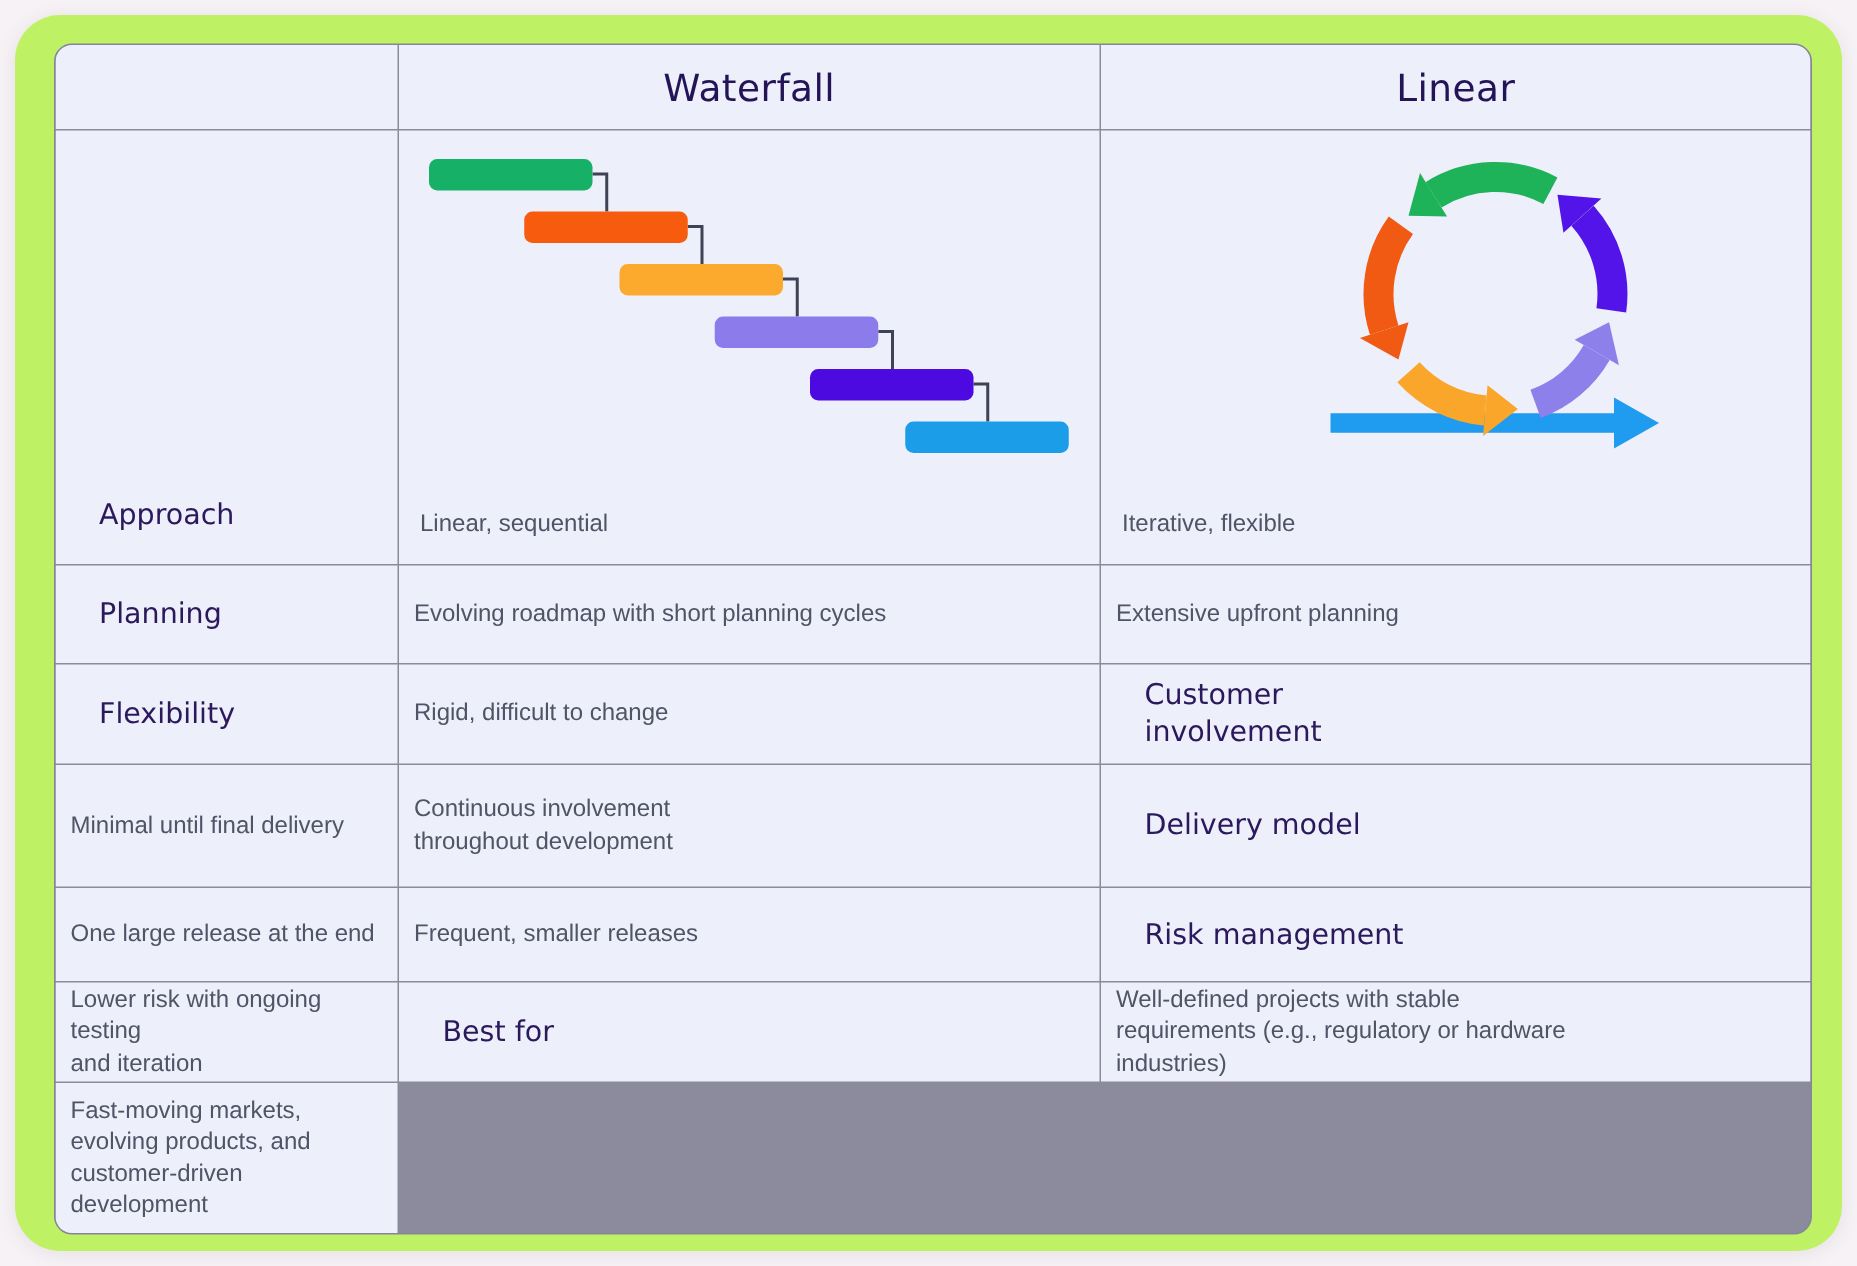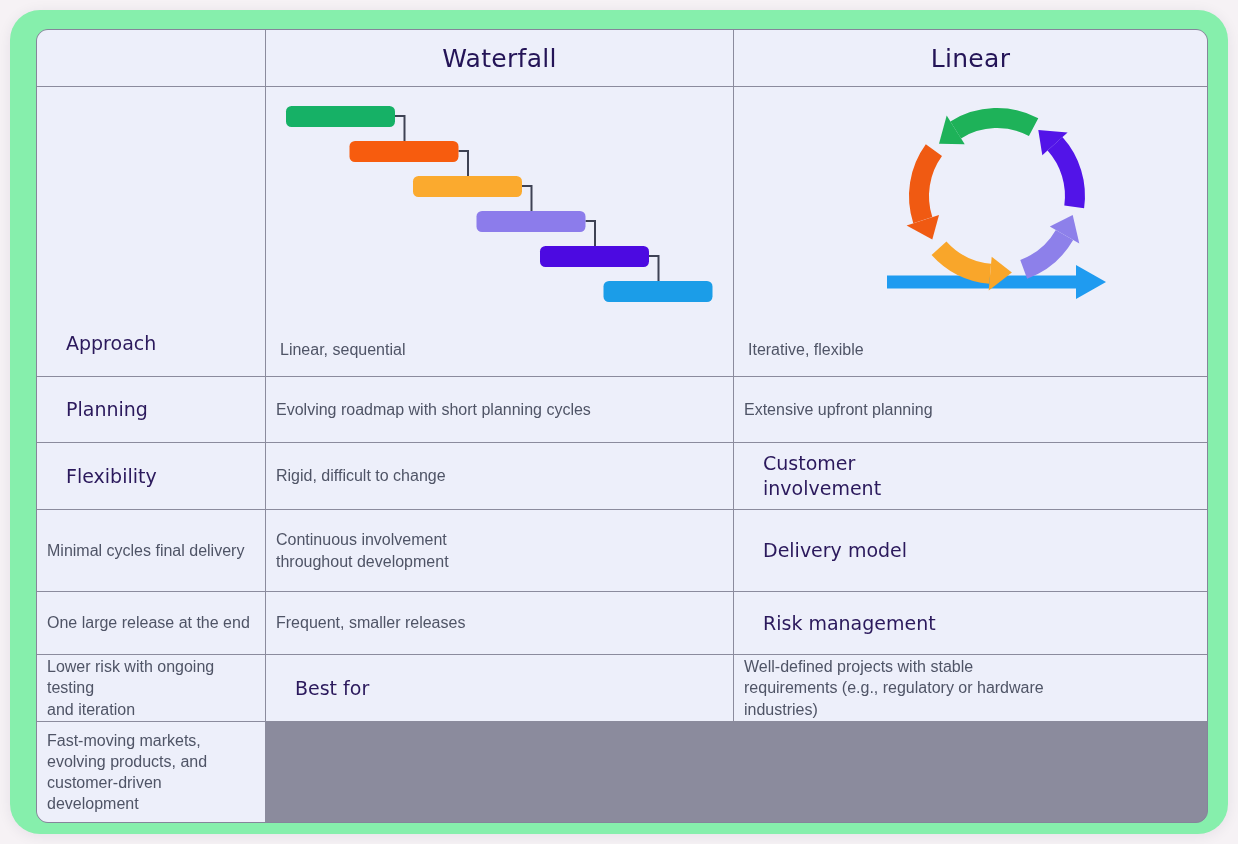--- a/index.html
+++ b/index.html
@@ -9,21 +9,21 @@
     height: 844px;
     background: #f6f2f5;
     font-family: "Liberation Sans", sans-serif;
     overflow: hidden;
   }
   .stage { position: relative; width: 1238px; height: 844px; }
   .card {
     position: absolute;
     left: 10px; top: 10px;
     width: 1218px; height: 824px;
-    background: #86efac;
+    background: #bef264;
     border-radius: 30px;
     box-shadow: 0 2px 14px rgba(40, 30, 60, 0.08);
     box-sizing: border-box;
     text-decoration: underline;
   }
   .table-wrap {
     position: absolute;
     left: 26px; top: 19px;
     width: 1170px; height: 792px;
     display: grid;
@@ -128,21 +128,21 @@
 
       <div class="cell rowlabel">Planning</div>
       <div class="cell bodytext">Evolving roadmap with short planning cycles</div>
       <div class="cell bodytext">Extensive upfront planning</div>
 
       <div class="cell rowlabel">Flexibility</div>
       <div class="cell bodytext">Rigid, difficult to change</div>
 
       <div class="cell rowlabel">Customer
 involvement</div>
-      <div class="cell bodytext">Minimal cycles final delivery</div>
+      <div class="cell bodytext">Minimal until final delivery</div>
       <div class="cell bodytext">Continuous involvement
 throughout development</div>
 
       <div class="cell rowlabel">Delivery model</div>
       <div class="cell bodytext">One large release at the end</div>
       <div class="cell bodytext">Frequent, smaller releases</div>
 
       <div class="cell rowlabel">Risk management</div>
       <div class="cell bodytext">Lower risk with ongoing testing
 and iteration</div>

